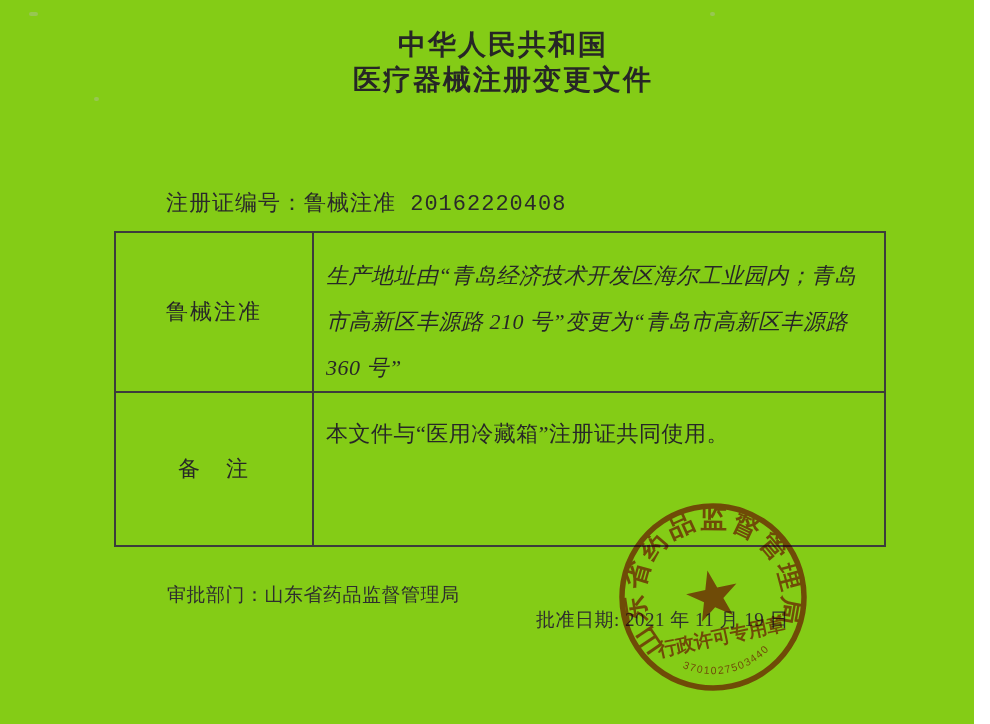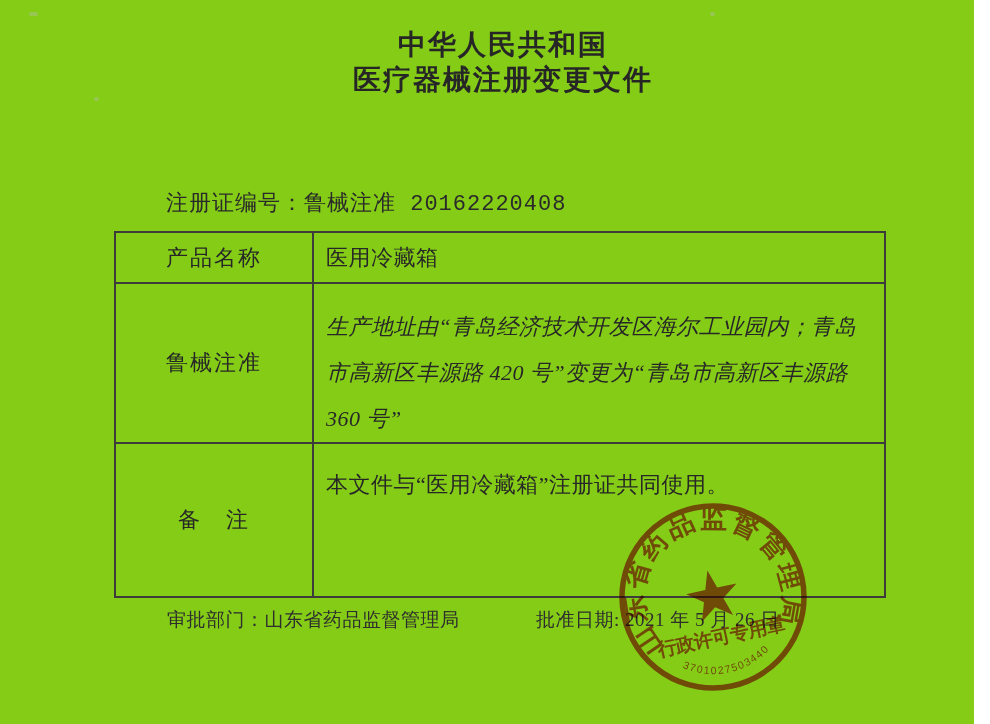--- a/index.html
+++ b/index.html
@@ -74,21 +74,21 @@
   tr.row-1 .content-pad { line-height: 22px; }
   tr.row-2 td.cell-content { vertical-align: top; }
   tr.row-2 .content-pad { padding-top: 20px; line-height: 46px; font-style: italic; }
   tr.row-3 td.cell-content { vertical-align: top; }
   tr.row-3 .content-pad { padding-top: 18px; line-height: 46px; }
   .content-line { white-space: nowrap; letter-spacing: 0.5px; }
 
   .footer-dept {
     position: absolute;
     left: 167px;
-    top: 607px;
+    top: 582px;
     font-size: 19px;
     letter-spacing: 0.5px;
     white-space: nowrap;
     color: #2e2e2e;
   }
   .footer-seal-note {
     position: absolute;
     left: 146px;
     top: 648px;
     font-size: 17.5px;
@@ -150,53 +150,45 @@
 
 <div class="page">
 
   <div class="title-line l1">中华人民共和国</div>
   <div class="title-line l2">医疗器械注册变更文件</div>
 
   <div class="reg-line"><span>注册证编号：</span><span>鲁械注准 20162220408</span></div>
 
   <table class="doc-table">
     <tbody>
-      <tr class="row-1">
-        <td class="cell-label">产品名称</td>
-        <td class="cell-content">
-          <div class="content-pad">
-            <div class="content-line">医用冷藏箱</div>
-          </div>
-        </td>
-      </tr>
       <tr class="row-2">
         <td class="cell-label">鲁械注准</td>
         <td class="cell-content">
           <div class="content-pad">
             <div class="content-line">生产地址由“青岛经济技术开发区海尔工业园内；青岛</div>
-            <div class="content-line">市高新区丰源路 420 号”变更为“青岛市高新区丰源路</div>
+            <div class="content-line">市高新区丰源路 210 号”变更为“青岛市高新区丰源路</div>
             <div class="content-line">360 号”</div>
           </div>
         </td>
       </tr>
       <tr class="row-3">
         <td class="cell-label">备　注</td>
         <td class="cell-content">
           <div class="content-pad">
             <div class="content-line">本文件与“医用冷藏箱”注册证共同使用。</div>
           </div>
         </td>
       </tr>
     </tbody>
   </table>
 
   <div class="footer-dept"><span>审批部门：</span><span>山东省药品监督管理局</span></div>
 
 
-  <div class="footer-date"><span>批准日期:</span> <span>2021 年 5 月 26 日</span></div>
+  <div class="footer-date"><span>批准日期:</span> <span>2021 年 11 月 19 日</span></div>
 
   <div class="stamp-wrap">
     <svg viewBox="0 0 200 200" xmlns="http://www.w3.org/2000/svg">
       <defs>
         <path id="arcTop" d="M 42.7 140.2 A 70 70 0 1 1 157.3 140.2" fill="none"></path>
         <path id="arcBottom" d="M 27.6 126.3 A 77 77 0 0 0 172.4 126.3" fill="none"></path>
       </defs>
       <circle cx="100" cy="100" r="91" fill="none" stroke-width="5.5" stroke="#cf3a2a"></circle>
       <text class="stamp-arc-text" fill="#cf3a2a">
         <textPath href="#arcTop" startOffset="50%" text-anchor="middle" textLength="300" lengthAdjust="spacing">山东省药品监督管理局</textPath>

